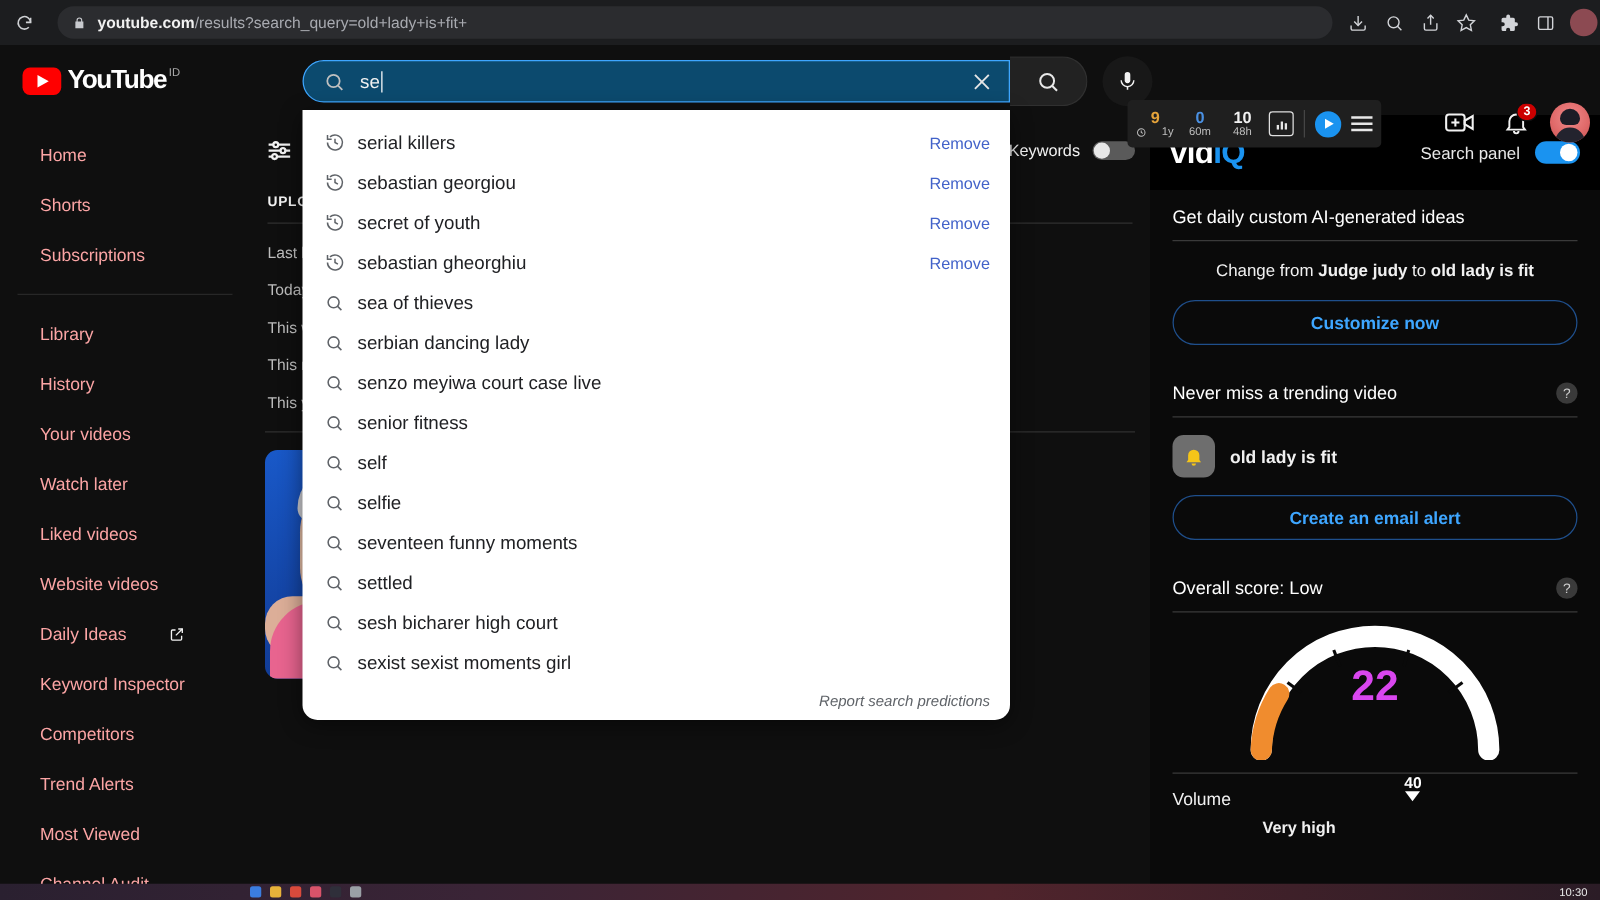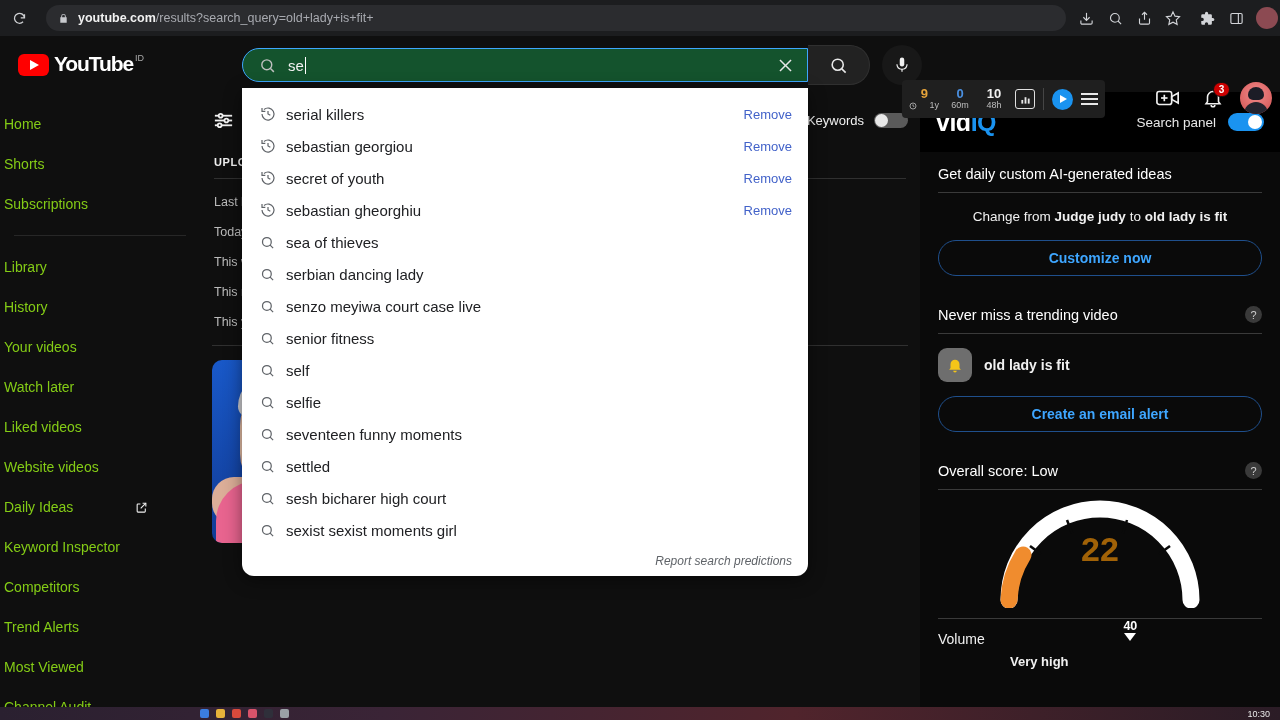--- a/index.html
+++ b/index.html
@@ -65,21 +65,21 @@
     font-size: 21px; font-weight: bold; letter-spacing: -1.1px;
     margin-left: 5px; color: #fff; line-height: 24px;
   }
   .yt-country { font-size: 9px; color: #aaa; margin-left: 2px; margin-top: 1px; }
 
   .search-wrap {
     position: absolute; left: 242px; top: 9px;
     display: flex; align-items: center;
   }
   .search-box {
-    width: 566px; height: 34px; background: #14532d;
+    width: 566px; height: 34px; background: #0c4a6e;
     border: 1px solid #3ea6ff; border-radius: 19px 0 0 19px;
     display: flex; align-items: center; padding: 0 12px 0 16px;
   }
   .search-box .s-mag { color: #c0c0c0; display: flex; }
   .search-text {
     flex: 1; font-size: 15px; color: #f1f1f1; margin-left: 12px;
     display: flex; align-items: center;
   }
   .caret {
     display: inline-block; width: 1px; height: 17px;
@@ -163,21 +163,21 @@
     width: 24px; height: 12px; background: #23232e; border-radius: 12px 12px 0 0;
   }
 
   
   .sidebar {
     position: absolute; left: 0; top: 92px; width: 200px; height: 628px;
     background: #0f0f0f; padding-top: 12px; z-index: 20;
   }
   .side-item {
     height: 40px; display: flex; align-items: center;
-    padding-left: 4px; font-size: 14px; color: #84cc16;
+    padding-left: 32px; font-size: 14px; color: #fca5a5;
     cursor: pointer;
   }
   .side-item .ext { margin-left: auto; margin-right: 52px; display: flex; }
   .side-divider { height: 1px; background: #272727; margin: 11px 14px; }
 
   
   .main {
     position: absolute; left: 200px; top: 92px;
     width: 720px; height: 628px; background: #0f0f0f; overflow: hidden;
   }
@@ -332,21 +332,21 @@
     display: flex; align-items: center; justify-content: center; flex: none;
   }
   .alert-name { font-size: 14px; font-weight: bold; color: #f1f1f1; }
 
   .gauge-wrap {
     position: relative; height: 108px; margin-top: 10px;
     display: flex; align-items: flex-start; justify-content: center;
   }
   .gauge-num {
     position: absolute; top: 30px; left: 0; right: 0; text-align: center;
-    font-size: 34px; font-weight: bold; color: #a16207;
+    font-size: 34px; font-weight: bold; color: #d946ef;
   }
   .gauge-of {
     position: absolute; top: 70px; left: 0; right: 0; text-align: center;
     font-size: 14px; color: #b0b0b0;
   }
   .vol-wrap { margin-top: 12px; display: flex; align-items: center; gap: 14px; }
   .vol-label { font-size: 14px; color: #f1f1f1; flex: none; }
   .vol-bar-outer { flex: 1; position: relative; }
   .vol-marker-num {
     position: absolute; left: 50%; transform: translateX(-50%);

